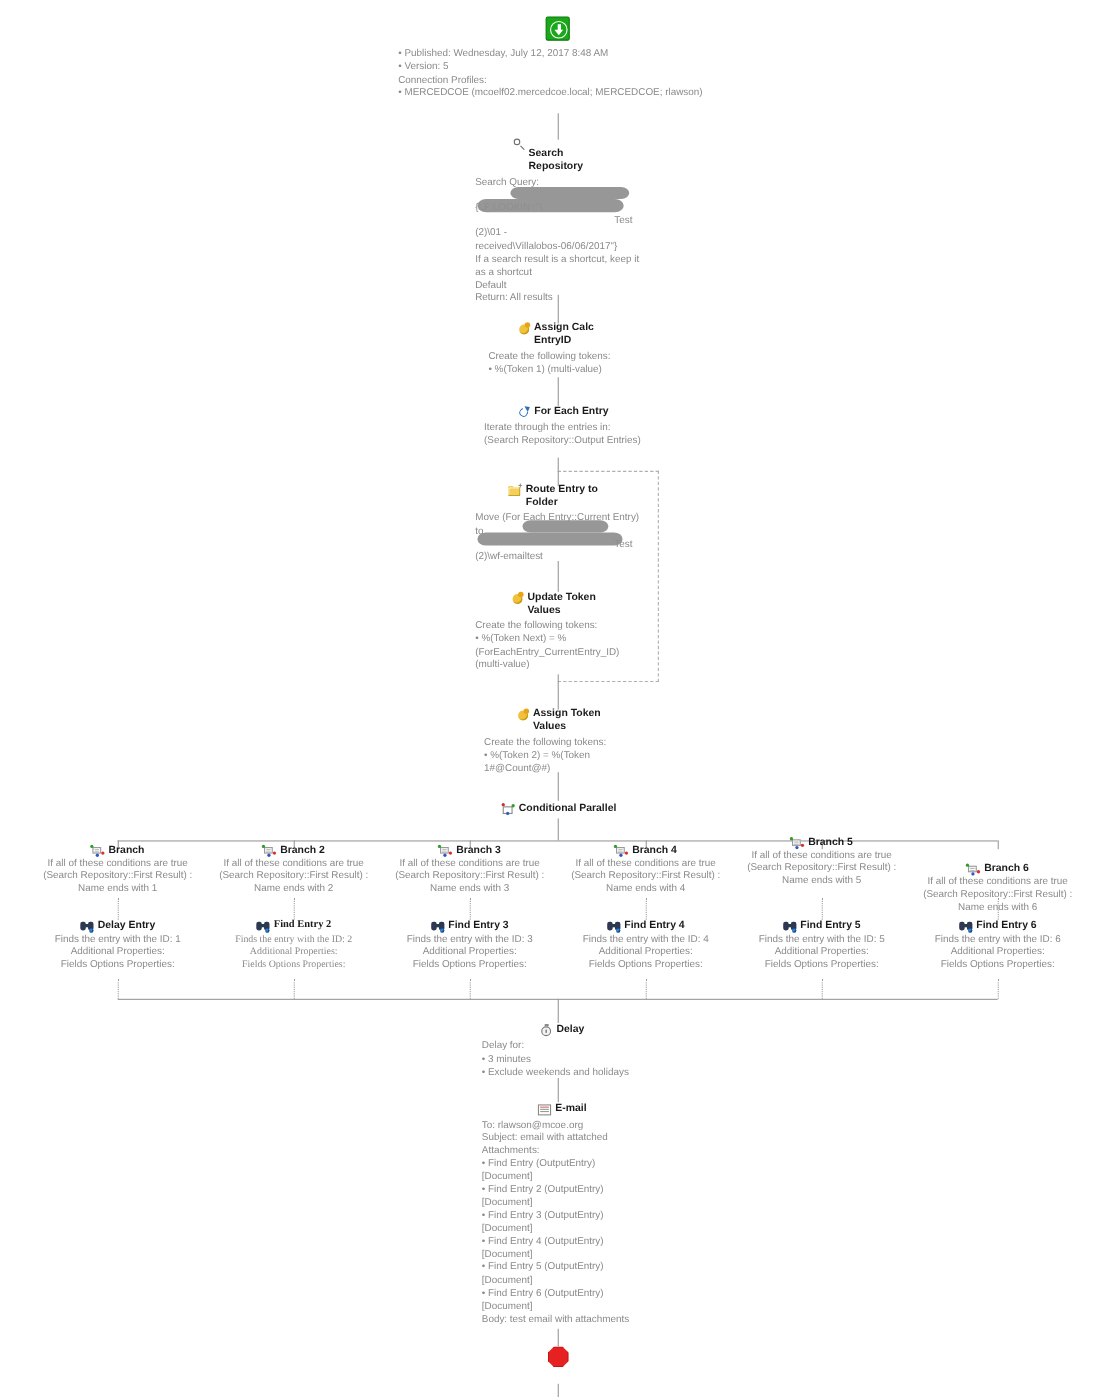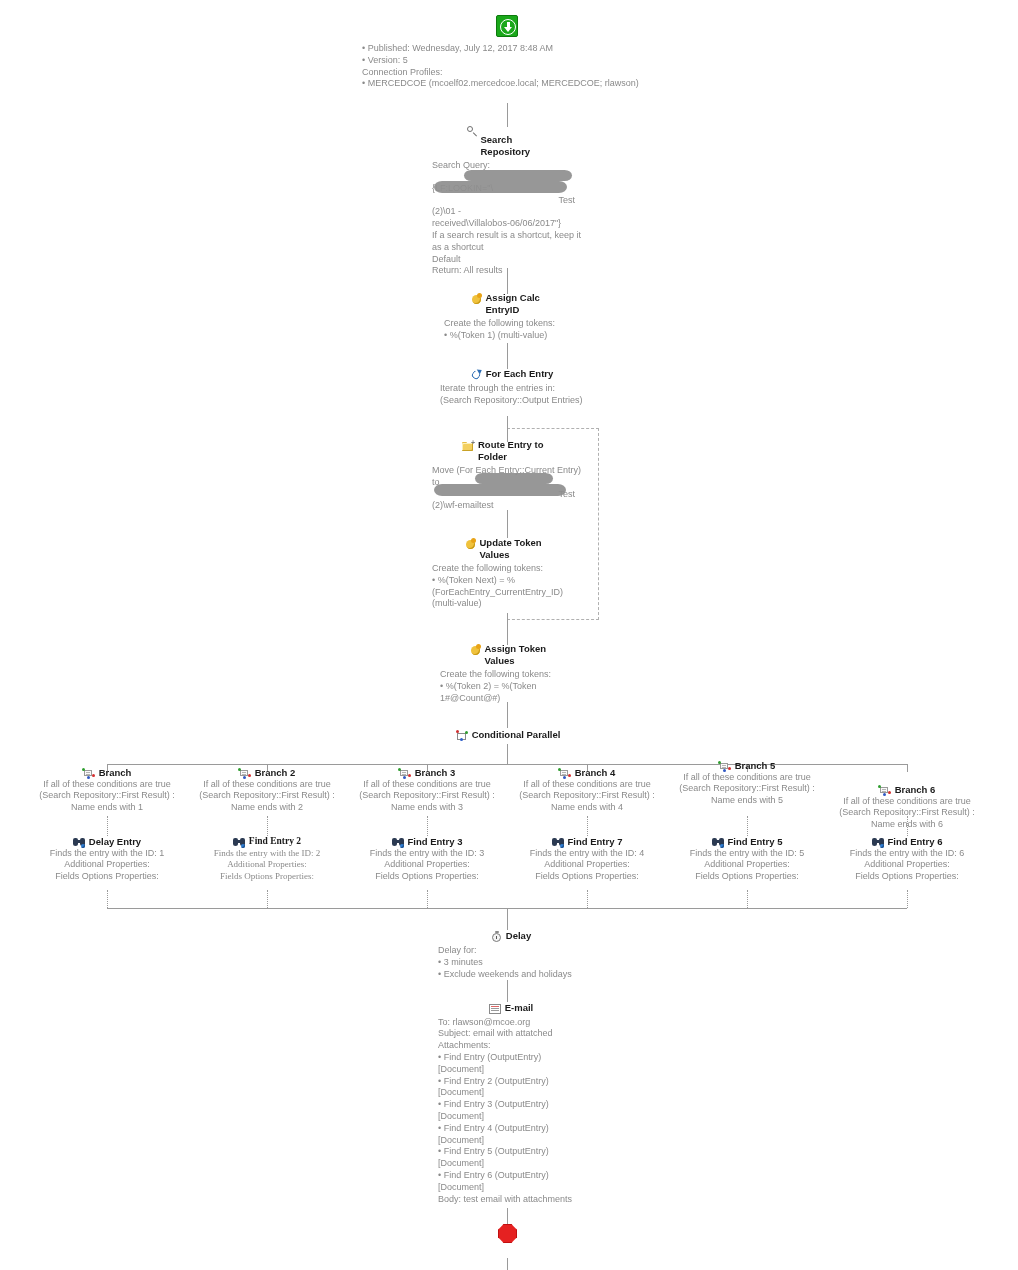--- a/index.html
+++ b/index.html
@@ -515,21 +515,21 @@
         <s></s><i class="g"></i><i class="r"></i><i class="b"></i>
       </span><span class="node-title">Branch 4</span>
     </div>
     <div class="node-desc">If all of these conditions are true (Search Repository::First Result) : Name ends with 4</div>
   </div>
   <div class="vline dotted" style="left:587px; top:816px; height:20px;"></div>
   <div class="node" style="left:507px; top:836px; width:160px;">
     <div class="title-row">
       <span class="ico ico-binoc">
         <u></u><s></s><i></i><b></b>
-      </span><span class="node-title">Find Entry 7</span>
+      </span><span class="node-title">Find Entry 4</span>
     </div>
     <div class="node-desc">Finds the entry with the ID: 4
 Additional Properties:
 Fields Options Properties:</div>
   </div>
 
   <div class="node" style="left:667px; top:760px; width:160px;">
     <div class="title-row">
       <span class="ico ico-branch">
         <s></s><i class="g"></i><i class="r"></i><i class="b"></i>

